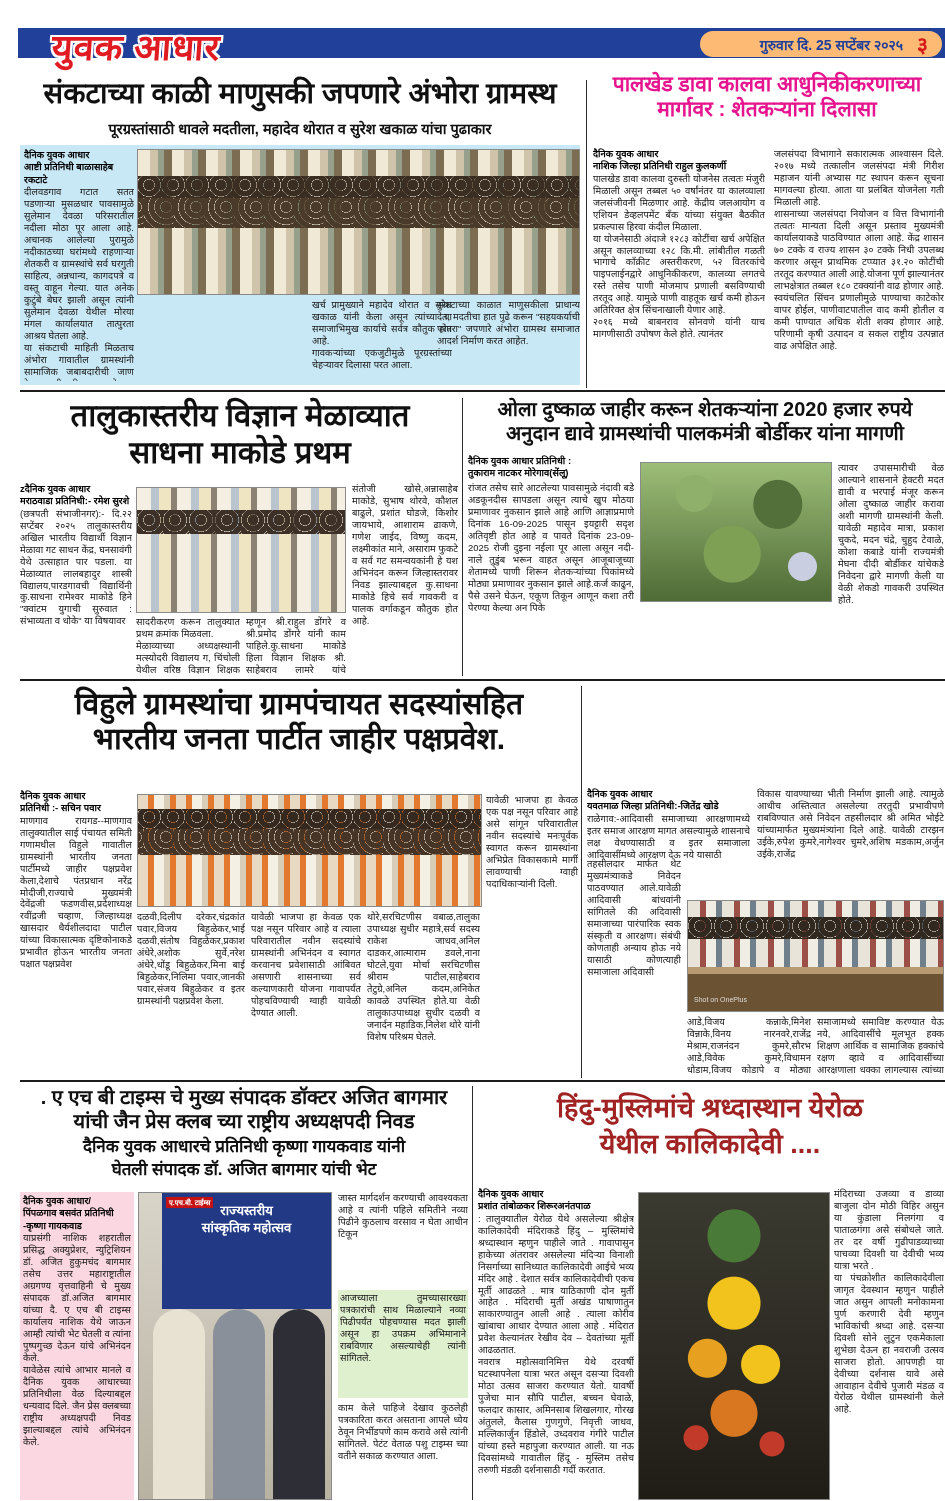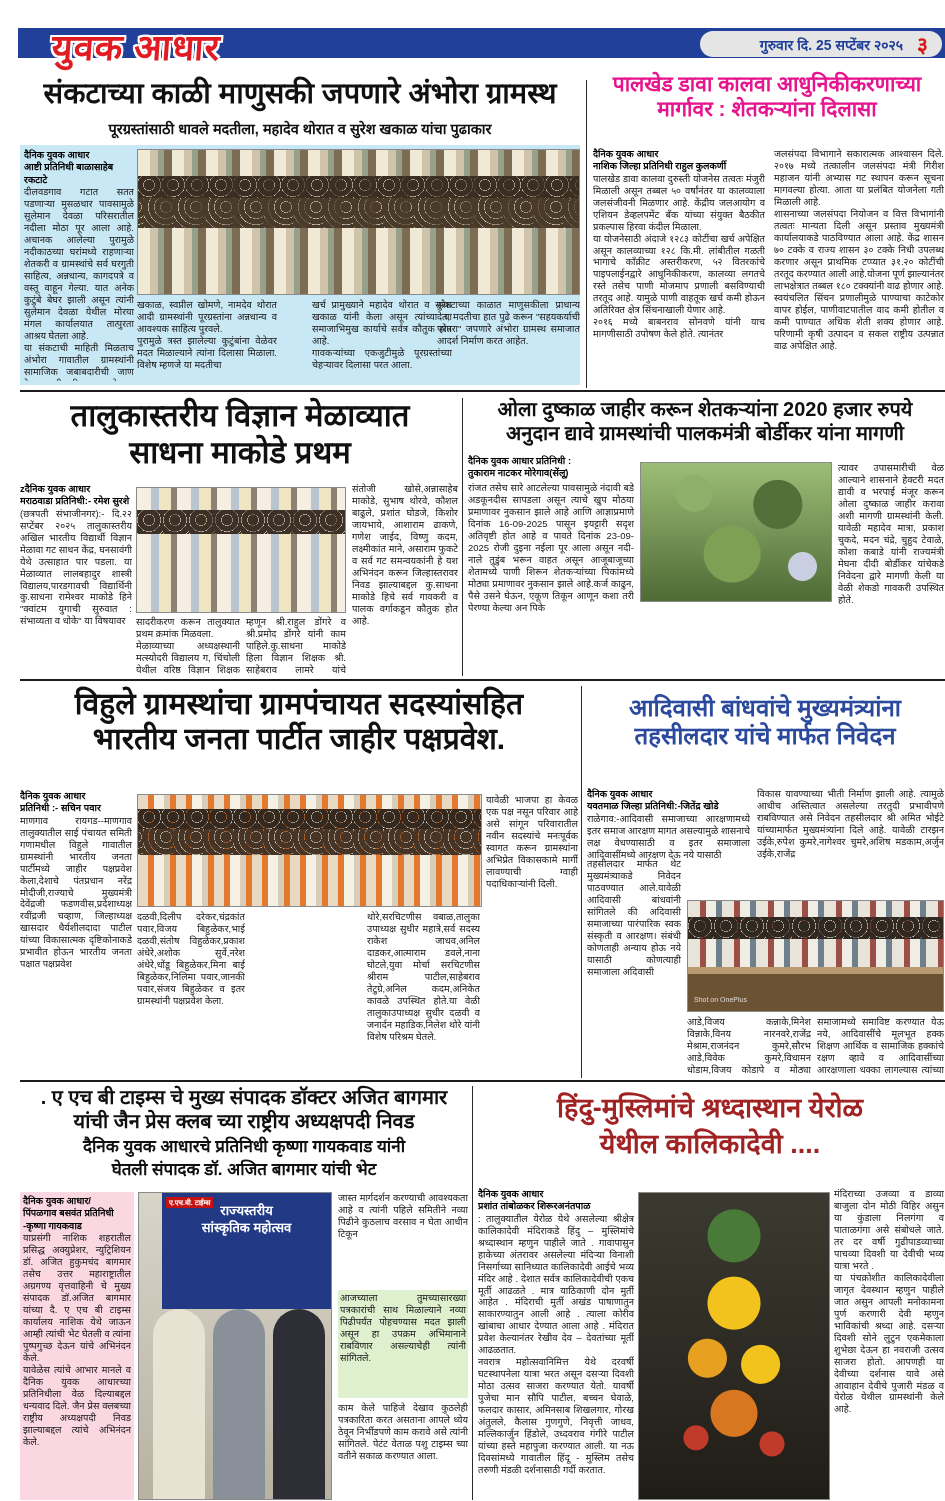--- a/index.html
+++ b/index.html
@@ -5,21 +5,21 @@
   html,body{margin:0;padding:0;background:#ffffff;}
   .page{position:relative;width:945px;height:1501px;background:#ffffff;overflow:hidden;
         font-family:"Liberation Sans","DejaVu Sans",sans-serif;color:#111;}
   .abs{position:absolute;box-sizing:border-box;}
   .pre{white-space:pre-line;}
   
   .masthead{background:#20409a;}
   .logo{font-size:36px;font-weight:bold;color:#e11b22;letter-spacing:1px;
         text-shadow:-2px 0 #fff,2px 0 #fff,0 -2px #fff,0 2px #fff,-2px -2px #fff,2px 2px #fff,-2px 2px #fff,2px -2px #fff;
         transform:skewX(-4deg);}
-  .datepill{background:#e5e5e5;border-radius:15px;display:flex;align-items:center;justify-content:flex-end;padding:0 14px;gap:14px;}
+  .datepill{background:#fdba74;border-radius:15px;display:flex;align-items:center;justify-content:flex-end;padding:0 14px;gap:14px;}
   .datetext{color:#20409a;font-weight:bold;font-size:14px;}
   .pagenum{color:#d61a1a;font-weight:bold;font-size:21px;}
   
   .hl{font-weight:bold;text-align:center;line-height:1.18;}
   .hl-black{color:#101010;}
   .hl-magenta{color:#e6148e;}
   .hl-blue{color:#2b4a9e;}
   .hl-maroon{color:#a02222;}
   .subhead{font-weight:bold;text-align:center;color:#101010;}
   
@@ -95,22 +95,20 @@
   <div class="abs hl hl-black" style="left:20px;top:76px;width:560px;font-size:29px;">संकटाच्या काळी माणुसकी जपणारे अंभोरा ग्रामस्थ</div>
   <div class="abs subhead" style="left:20px;top:118px;width:560px;font-size:14.5px;">पूरग्रस्तांसाठी धावले मदतीला, महादेव थोरात व सुरेश खकाळ  यांचा पुढाकार</div>
   <div class="abs bluebox" style="left:20px;top:145px;width:560px;height:240px;"></div>
   <div class="abs" style="left:24px;top:149px;width:110px;height:232px;overflow:hidden;">
     <div class="byline pre">दैनिक युवक आधार
 आष्टी प्रतिनिधी बाळासाहेब रकटाटे</div>
     <div class="col pre">दीलवडगाव गटात सतत पडणाऱ्या मुसळधार पावसामुळे सुलेमान देवळा परिसरातील नदीला मोठा पूर आला आहे. अचानक आलेल्या पुरामुळे नदीकाठच्या घरांमध्ये राहणाऱ्या शेतकरी व ग्रामस्थांचे सर्व घरगुती साहित्य, अन्नधान्य, कागदपत्रे व वस्तू वाहून गेल्या. यात अनेक कुटुंबे बेघर झाली असून त्यांनी सुलेमान देवळा येथील मोरया मंगल कार्यालयात तात्पुरता आश्रय घेतला आहे.
 या संकटाची माहिती मिळताच अंभोरा गावातील ग्रामस्थांनी सामाजिक जबाबदारीची जाण ठेवून मदतीसाठी पुढाकार घेतला, महादेव पांडुरंग थोरात, सुरेश सुखदेव खकाळ, अंकुश हरिभाऊ ओव्हाळ, अर्जुन आमले, झुबर शिंदे, रामदास बोकडे, दत्तात्रय आमले, उद्धव</div>
   </div>
   <div class="abs photo ph-flood" style="left:137px;top:149px;width:443px;height:146px;"></div>
-  <div class="abs col pre" style="left:137px;top:299px;width:140px;height:82px;">खकाळ, स्वप्नील खोमणे, नामदेव थोरात आदी ग्रामस्थांनी पूरग्रस्तांना अन्नधान्य व आवश्यक साहित्य पुरवले.
-पुरामुळे त्रस्त झालेल्या कुटुंबांना वेळेवर मदत मिळाल्याने त्यांना दिलासा मिळाला. विशेष म्हणजे या मदतीचा</div>
   <div class="abs col pre" style="left:287px;top:299px;width:140px;height:82px;margin-left:25px;">खर्च प्रामुख्याने महादेव थोरात व सुरेश खकाळ यांनी केला असून त्यांच्या या समाजाभिमुख कार्याचे सर्वत्र कौतुक होत आहे.
 गावकऱ्यांच्या एकजुटीमुळे पूरग्रस्तांच्या चेहऱ्यावर दिलासा परत आला.</div>
   <div class="abs col pre" style="left:437px;top:299px;width:143px;height:82px;">संकटाच्या काळात माणुसकीला प्राधान्य देत, मदतीचा हात पुढे करून "सहयकर्याची परंपरा" जपणारे अंभोरा ग्रामस्थ समाजात आदर्श निर्माण करत आहेत.</div>
 
   <div class="abs rule-v" style="left:586px;top:80px;height:308px;"></div>
   <div class="abs hl hl-magenta pre" style="left:592px;top:72px;width:350px;font-size:21px;">पालखेड डावा कालवा आधुनिकीकरणाच्या
 मार्गावर : शेतकऱ्यांना दिलासा</div>
   <div class="abs" style="left:593px;top:148px;width:172px;height:240px;overflow:hidden;">
     <div class="byline pre">दैनिक युवक आधार
 नाशिक जिल्हा प्रतिनिधी राहुल कुलकर्णी</div>
@@ -150,25 +148,24 @@
   <div class="abs hl hl-black pre" style="left:20px;top:686px;width:558px;font-size:30px;">विहुले ग्रामस्थांचा ग्रामपंचायत सदस्यांसहित
 भारतीय जनता पार्टीत जाहीर पक्षप्रवेश.</div>
   <div class="abs" style="left:20px;top:790px;width:112px;height:286px;overflow:hidden;">
     <div class="byline pre">दैनिक युवक आधार
 प्रतिनिधी :- सचिन पवार</div>
     <div class="col pre">माणगाव रायगड--माणगाव तालुक्यातील साई पंचायत समिती गणामधील विहुले गावातील ग्रामस्थांनी भारतीय जनता पार्टीमध्ये जाहीर पक्षप्रवेश केला,देशाचे पंतप्रधान नरेंद्र मोदीजी,राज्याचे मुख्यमंत्री देवेंद्रजी फडणवीस,प्रदेशाध्यक्ष रवींद्रजी चव्हाण, जिल्हाध्यक्ष खासदार धैर्यशीलदादा पाटील यांच्या विकासात्मक दृष्टिकोनाकडे प्रभावीत होऊन भारतीय जनता पक्षात पक्षप्रवेश</div>
   </div>
   <div class="abs photo ph-bjp" style="left:137px;top:794px;width:345px;height:113px;"></div>
   <div class="abs col pre" style="left:486px;top:794px;width:92px;height:282px;">यावेळी भाजपा हा केवळ एक पक्ष नसून परिवार आहे असे सांगून परिवारातील नवीन सदस्यांचे मनःपूर्वक स्वागत करून ग्रामस्थांना अभिप्रेत विकासकामे मार्गी लावण्याची ग्वाही पदाधिकाऱ्यांनी दिली.</div>
   <div class="abs col pre" style="left:137px;top:911px;width:108px;height:165px;">दळवी,दिलीप दरेकर,चंद्रकांत पवार,विजय बिहुळेकर,भाई दळवी,संतोष विहुळेकर,प्रकाश अंधेरे,अशोक सुर्वे,नरेश अंधेरे,धोंडू बिहुळेकर,मिना बाई बिहुळेकर,निलिमा पवार,जानकी पवार,संजय बिहुळेकर व इतर ग्रामस्थांनी पक्षप्रवेश केला.</div>
+  <div class="abs col pre" style="left:251px;top:911px;width:110px;height:165px;">यावेळी भाजपा हा केवळ एक पक्ष नसून परिवार आहे व त्याला परिवारातील नवीन सदस्यांचे ग्रामस्थांनी अभिनंदन व स्वागत करवानच प्रवेशासाठी आंबिवत असणारी शासनाच्या सर्व कल्याणकारी योजना गावापर्यंत पोहचविण्याची ग्वाही यावेळी देण्यात आली.</div>
   <div class="abs col pre" style="left:367px;top:911px;width:113px;height:165px;">थोरे,सरचिटणीस वबाळ,तालुका उपाध्यक्ष सुधीर महात्रे,सर्व सदस्य राकेश जाधव,अनिल दाडकर,आत्माराम डवले,नाना घोटले,युवा मोर्चा सरचिटणीस श्रीराम पाटील,साहेबराव तेटुग्रे,अनिल कदम,अनिकेत कावळे उपस्थित होते.या वेळी तालुकाउपाध्यक्ष सुधीर दळवी व जनार्दन महाडिक,निलेश थोरे यांनी विशेष परिश्रम घेतले.</div>
 
   <div class="abs rule-v" style="left:581px;top:686px;height:392px;"></div>
-  <div class="abs hl hl-blue pre" style="left:585px;top:694px;width:360px;font-size:24px;">आदिवासी बांधवांचे मुख्यमंत्र्यांना
-तहसीलदार यांचे मार्फत निवेदन</div>
   <div class="abs" style="left:587px;top:788px;width:163px;height:108px;overflow:hidden;">
     <div class="byline pre">दैनिक युवक आधार
 यवतमाळ जिल्हा प्रतिनिधी:-जितेंद्र खोडे</div>
     <div class="col pre">राळेगाव:-आदिवासी समाजाच्या आरक्षणामध्ये इतर समाज आरक्षण मागत असल्यामुळे शासनाचे लक्ष वेधण्यासाठी व इतर समाजाला आदिवासींमध्ये आरक्षण देऊ नये यासाठी</div>
   </div>
   <div class="abs col pre" style="left:757px;top:788px;width:187px;height:108px;">विकास यावण्याच्या भीती निर्माण झाली आहे. त्यामुळे आधीच अस्तित्वात असलेल्या तरतुदी प्रभावीपणे राबविण्यात असे निवेदन तहसीलदार श्री अमित भोईटे यांच्यामार्फत मुख्यमंत्र्यांना दिले आहे. यावेळी टारझन उईके,रुपेश कुमरे,नागेश्वर चुमरे,अशिष मडकाम,अर्जुन उईके,राजेंद्र</div>
   <div class="abs col pre" style="left:587px;top:858px;width:94px;height:218px;">तहसीलदार मार्फत थेट मुख्यमंत्र्याकडे निवेदन पाठवण्यात आले.यावेळी आदिवासी बांधवांनी सांगितले की अदिवासी समाजाच्या पारंपारिक स्वक संस्कृती व आरक्षण। संबंधी कोणताही अन्याय होऊ नये यासाठी कोणत्याही समाजाला अदिवासी</div>
   <div class="abs photo ph-office" style="left:687px;top:900px;width:257px;height:112px;">
     <div class="watermark">Shot on OnePlus</div>
   </div>

